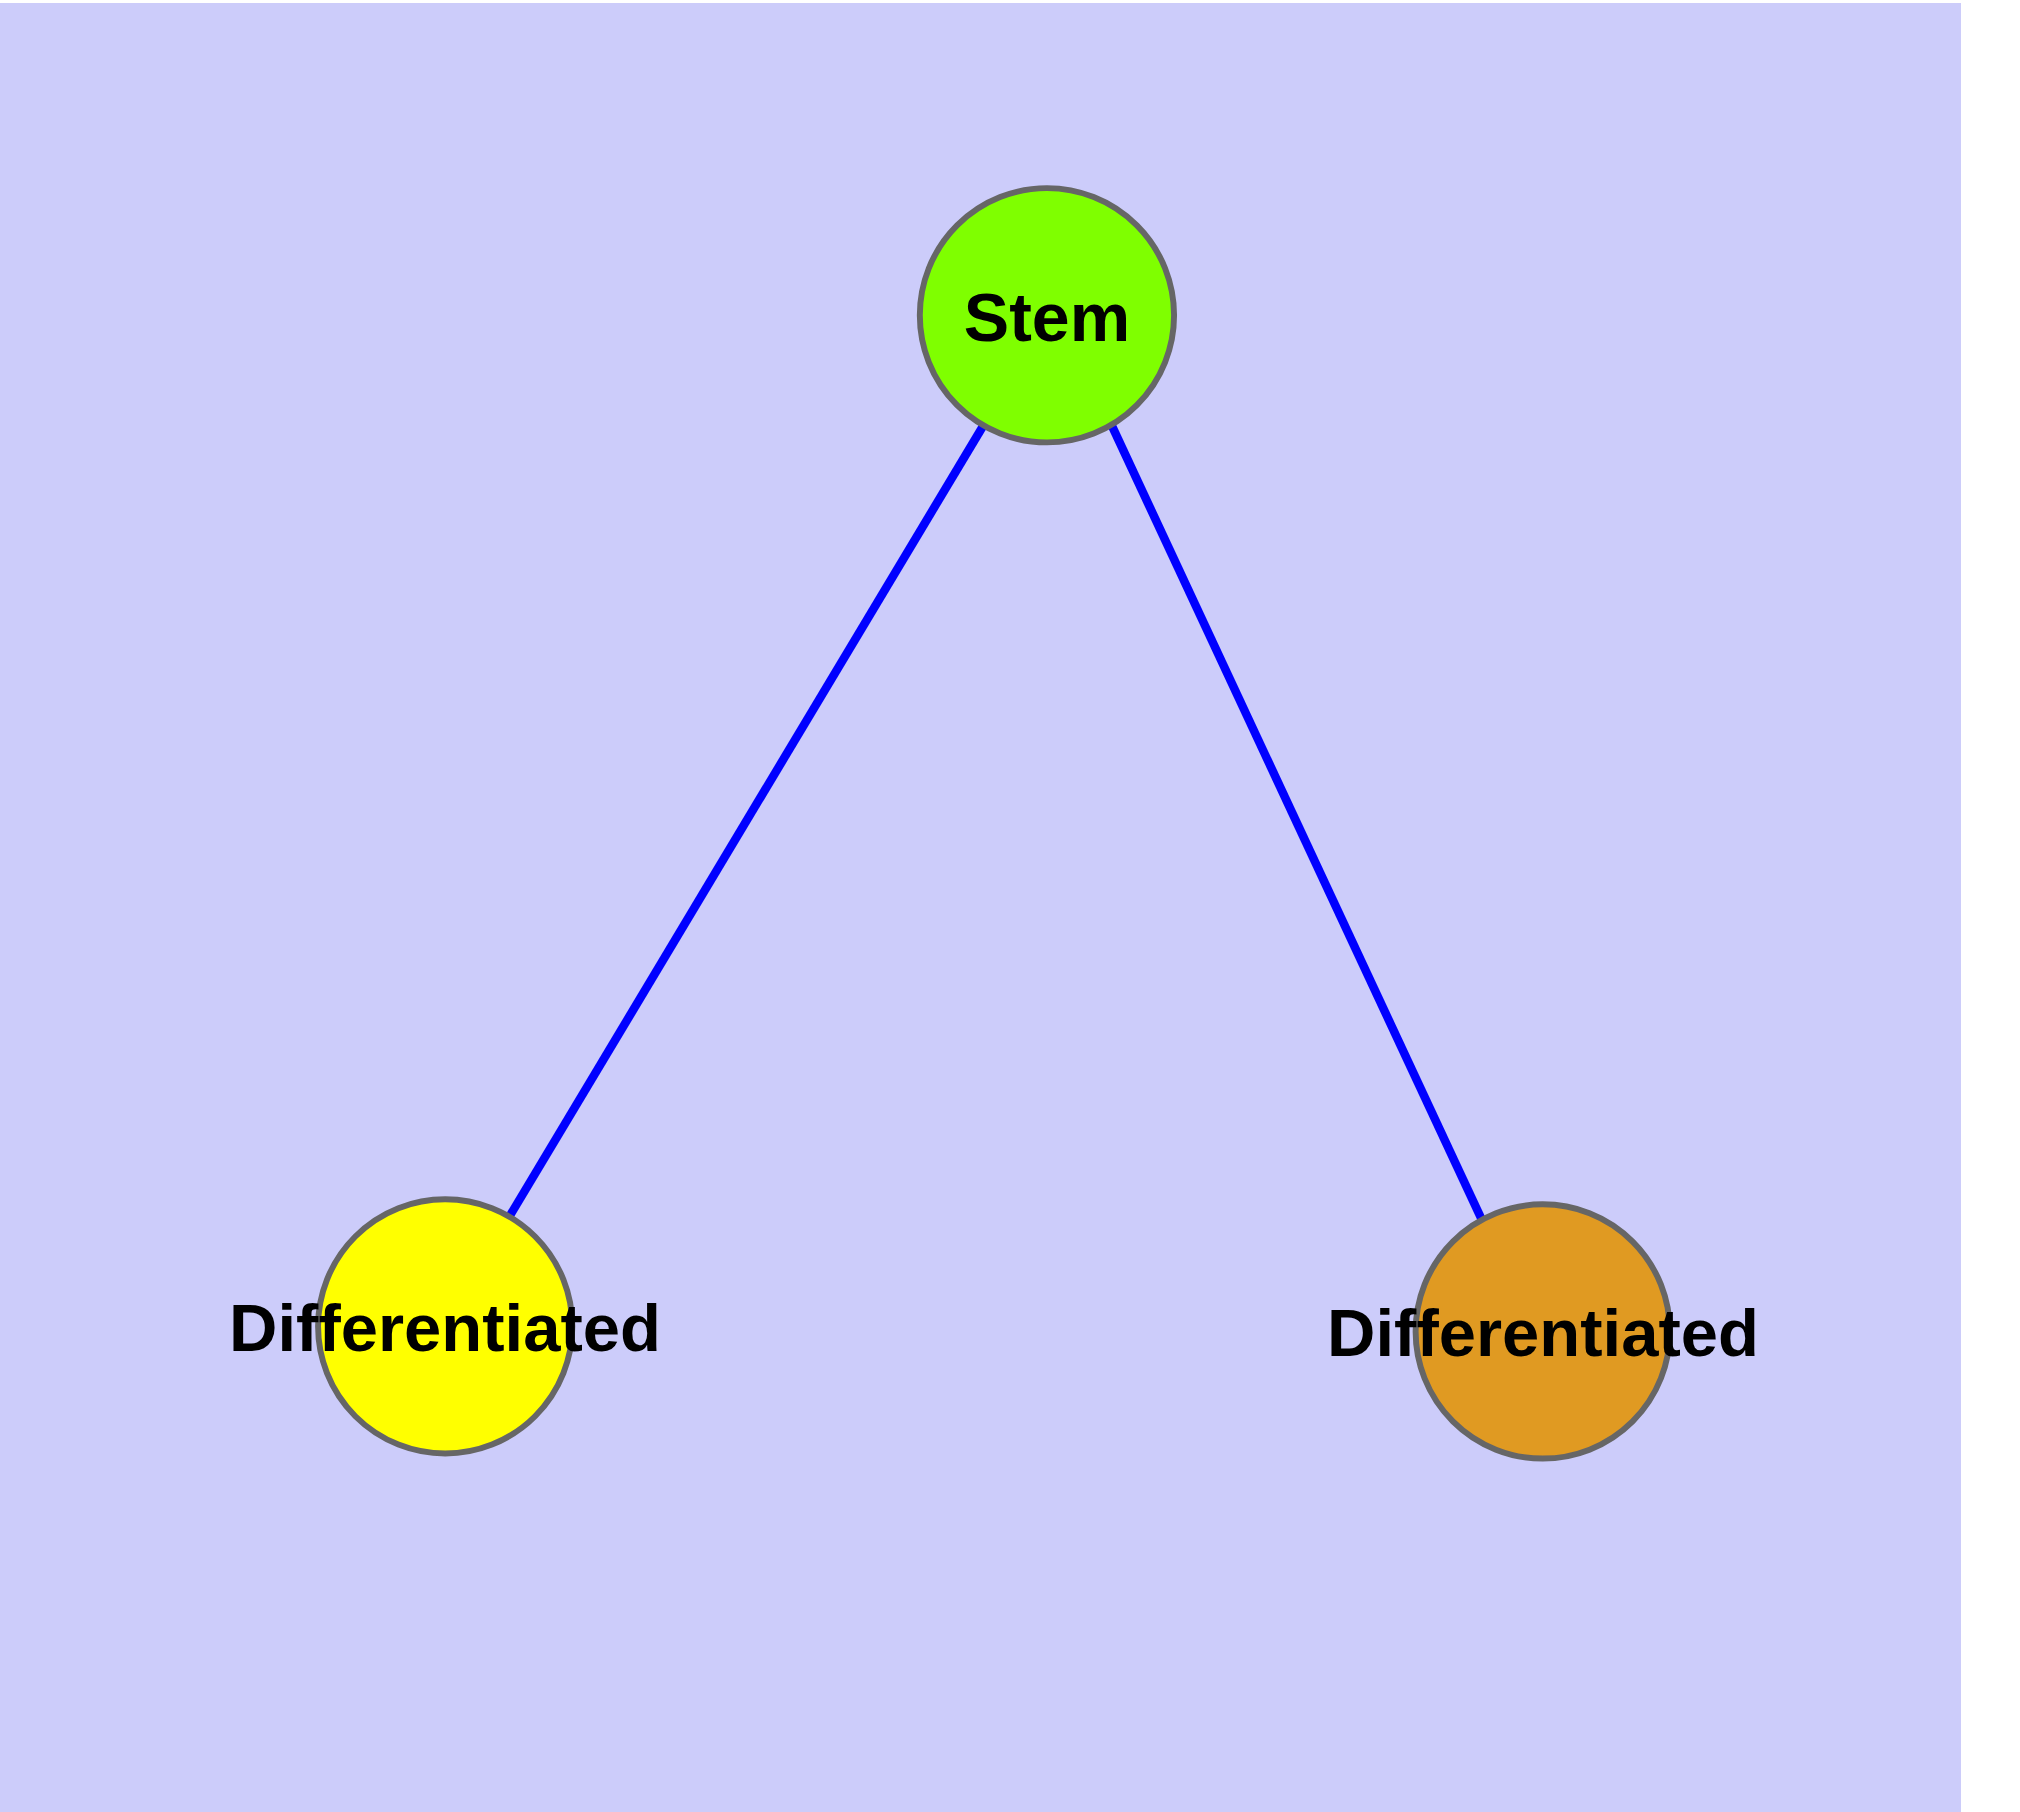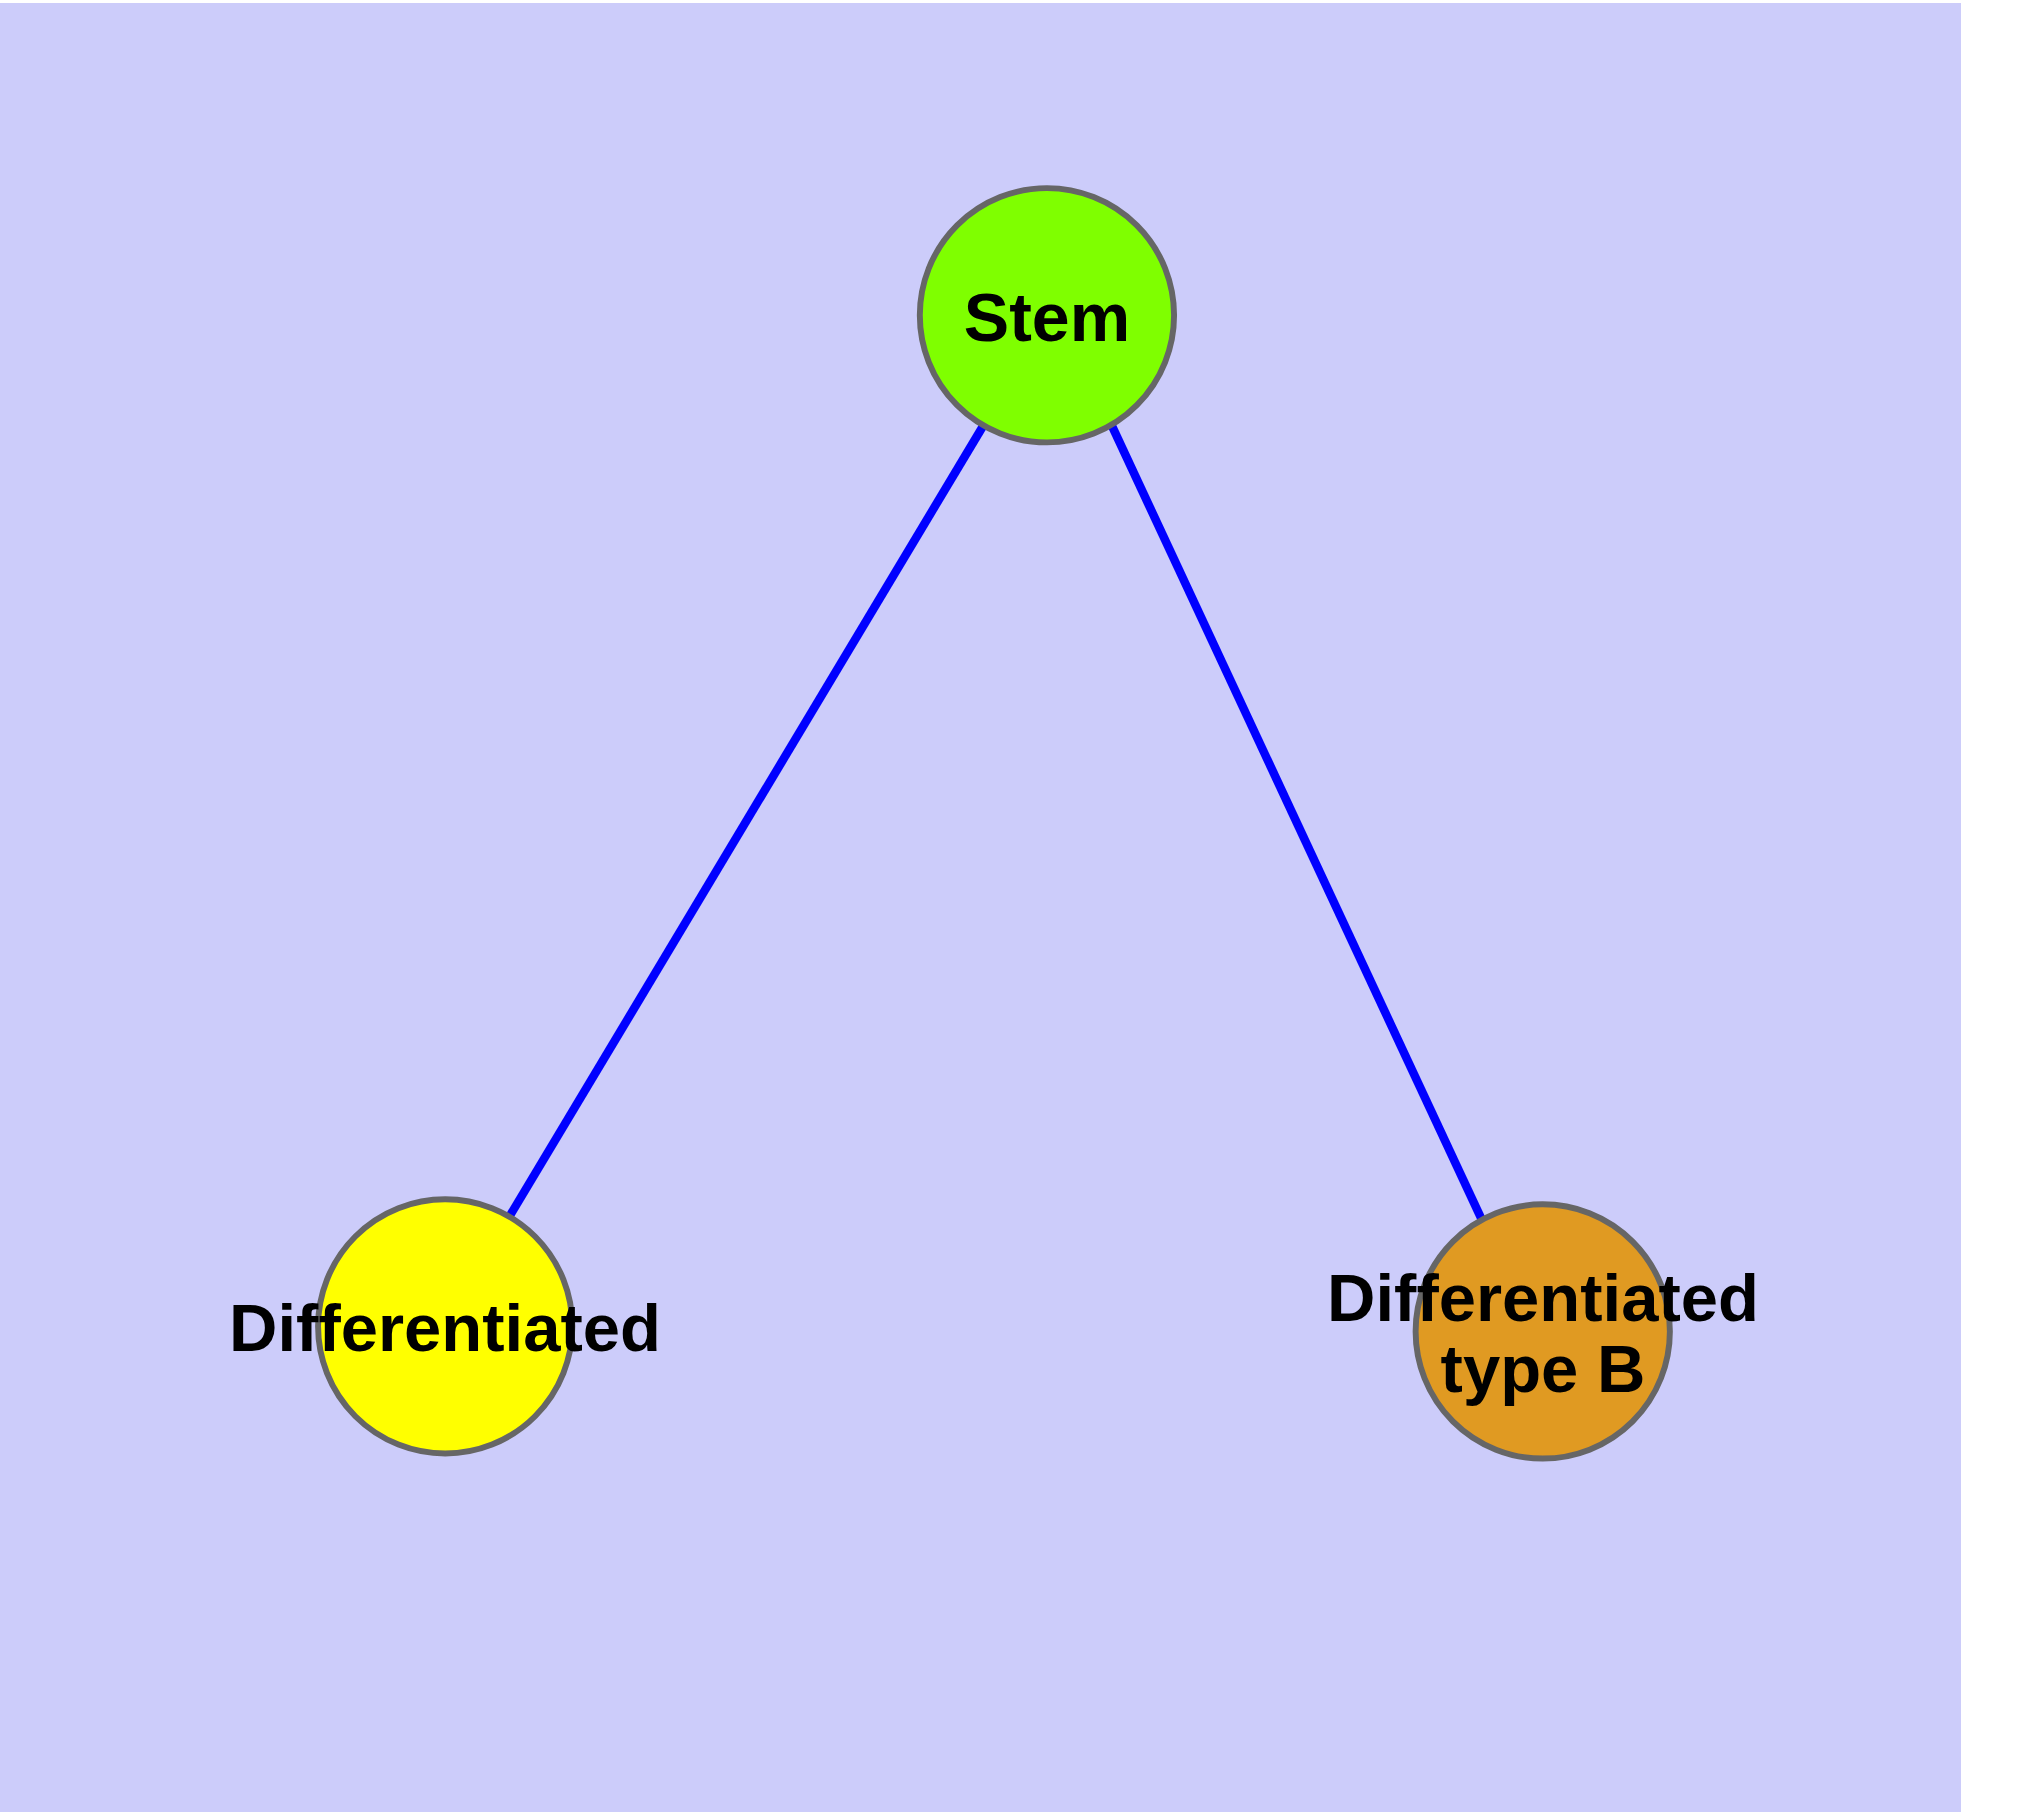--- a/index.html
+++ b/index.html
@@ -86,17 +86,16 @@
   <div class="node-label center-anchored" id="label-stem" style="left: 1047px; top: 317px; color: rgb(0, 0, 0);">
     <span class="label-line">Stem</span>
   </div>
 
   <div class="node-label center-anchored" id="label-diff-a" style="left: 445px; top: 1328px; color: rgb(0, 0, 0);">
     <span class="label-line">Differentiated</span>
   </div>
 
   <div class="node-label center-anchored" id="label-diff-b" style="left: 1543px; top: 1333px; color: rgb(0, 0, 0);">
     <span class="label-line">Differentiated</span>
-    <span class="label-line">type B</span>
   </div>
 
 </div>
 
 
 </body></html>

